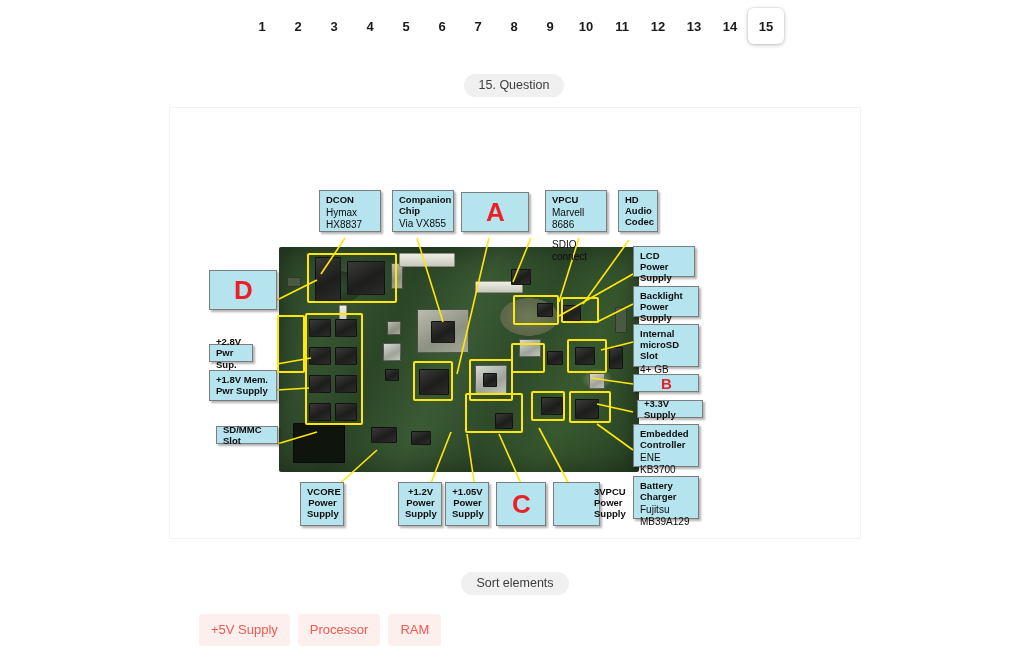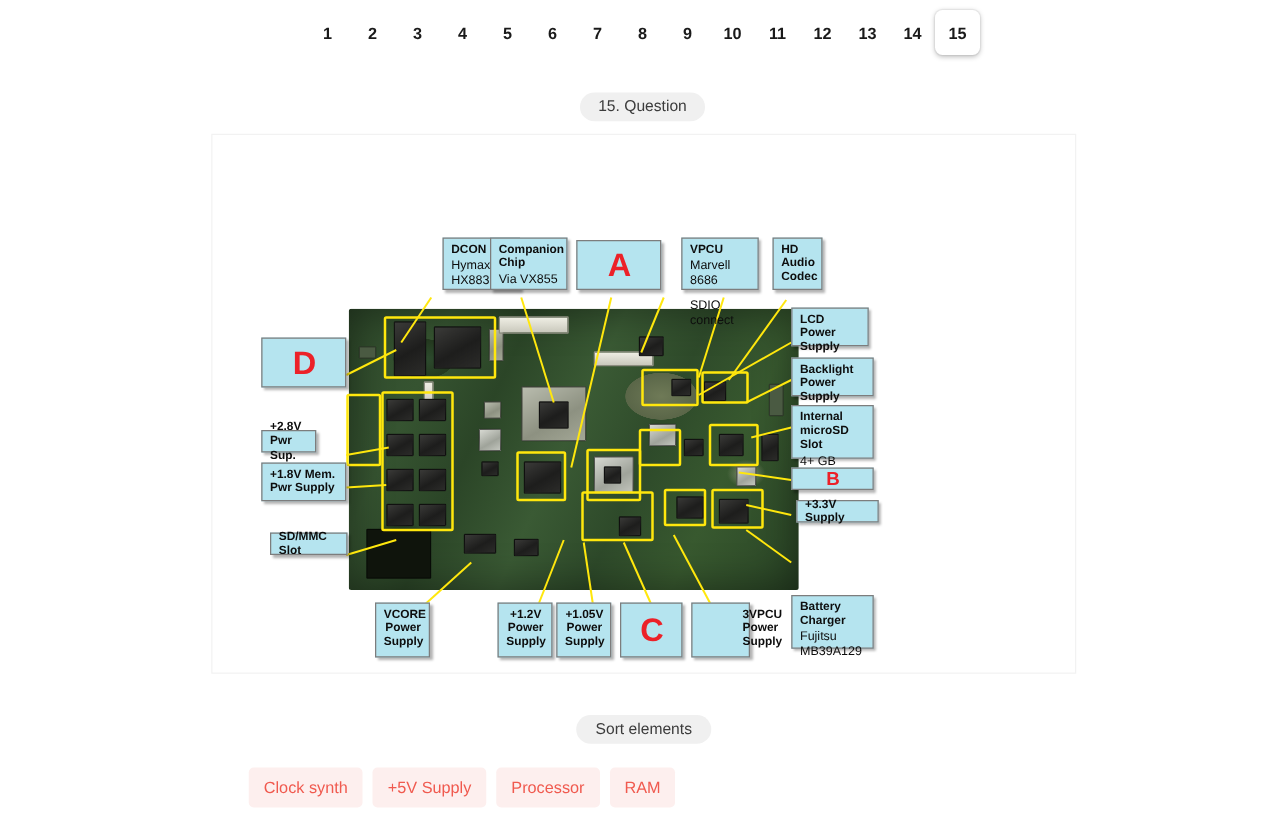--- a/index.html
+++ b/index.html
@@ -264,21 +264,21 @@
         <line x1="78" y1="208" x2="110" y2="206"></line>
         <line x1="78" y1="262" x2="118" y2="250"></line>
         <line x1="136" y1="306" x2="178" y2="268"></line>
         <line x1="230" y1="306" x2="252" y2="250"></line>
         <line x1="276" y1="306" x2="268" y2="252"></line>
         <line x1="324" y1="306" x2="300" y2="252"></line>
         <line x1="372" y1="306" x2="340" y2="246"></line>
       </g>
     </svg>
 
-    <div class="callout" style="left:120px; top:8px; width:62px; height:42px;margin-left:35px;">
+    <div class="callout" style="left:120px; top:8px; width:62px; height:42px;">
       <span class="ttl">DCON</span>
       <span class="sub">Hymax HX8837</span>
     </div>
 
     <div class="callout" style="left:193px; top:8px; width:62px; height:42px;">
       <span class="ttl">Companion</span>
       <span class="ttl">Chip</span>
       <span class="sub">Via VX855</span>
     </div>
 
@@ -314,20 +314,25 @@
     </div>
 
     <div class="callout center dropzone small" style="left:434px; top:192px; width:66px; height:18px;">
       <span class="ltr">B</span>
     </div>
 
     <div class="callout center" style="left:438px; top:218px; width:66px; height:18px;">
       <span class="ttl">+3.3V Supply</span>
     </div>
 
+    <div class="callout" style="left:434px; top:242px; width:66px; height:43px;">
+      <span class="ttl">Embedded</span>
+      <span class="ttl">Controller</span>
+      <span class="sub">ENE KB3700</span>
+    </div>
 
     <div class="callout" style="left:434px; top:294px; width:66px; height:43px;">
       <span class="ttl">Battery</span>
       <span class="ttl">Charger</span>
       <span class="sub">Fujitsu MB39A129</span>
     </div>
 
     <div class="callout center dropzone" style="left:10px; top:88px; width:68px; height:40px;">
       <span class="ltr">D</span>
     </div>
@@ -376,17 +381,16 @@
   </div>
 </div>
 
 <div id="sort-panel"></div>
 
 <div id="sort-pill-wrap">
   <div id="sort-pill">Sort elements</div>
 </div>
 
 <div id="chips">
-  <div class="drag-chip">Clock synth</div>
   <div class="drag-chip">+5V Supply</div>
   <div class="drag-chip">Processor</div>
   <div class="drag-chip">RAM</div>
 </div>
 
 </body></html>

